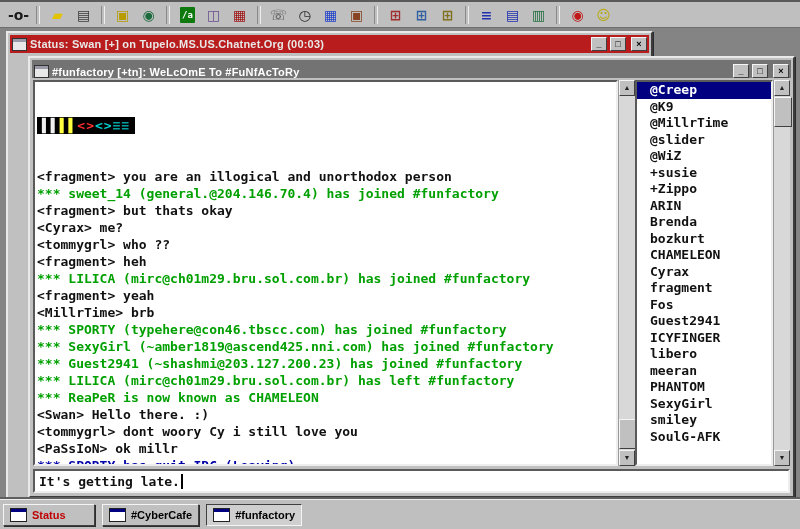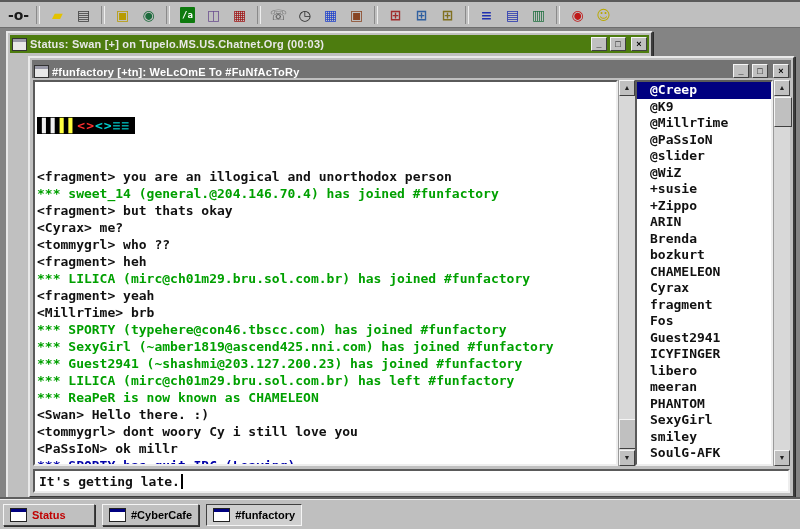--- a/index.html
+++ b/index.html
@@ -27,21 +27,21 @@
   
   .win{
     position:absolute;background:#c0c0c0;
     border:2px solid;border-color:#e9e9e9 #3c3c3c #3c3c3c #e9e9e9;
     box-shadow:1px 1px 0 #2a2a2a;
   }
   .titlebar{
     height:18px;margin:2px;display:flex;align-items:center;padding:0 2px;gap:3px;
   }
   .titlebar.active{background:#737373;color:#ffffff;align-items:flex-end;}
-  .titlebar.inactive{background:#4d7c0f;color:#e8e8e8;}
+  .titlebar.inactive{background:#b91c1c;color:#e8e8e8;}
   .title-text{
     font-size:11px;font-weight:bold;white-space:nowrap;overflow:hidden;flex:1;
     letter-spacing:.2px;
   }
   .mini-win{width:13px;height:11px;background:#e8e8e8;border:1px solid #333;position:relative;flex:none;}
   .mini-win::before{content:"";position:absolute;left:0;right:0;top:0;height:3px;background:#9a9aa8;}
   .ctl{
     width:16px;height:14px;background:#c0c0c0;flex:none;
     border:1px solid;border-color:#f5f5f5 #404040 #404040 #f5f5f5;
     font:bold 9px "Liberation Sans",sans-serif;line-height:11px;text-align:center;
@@ -214,21 +214,20 @@
     <div class="sb" style="left:585px;top:0;bottom:27px;">
       <button class="sb-btn" style="top:0;">▲</button>
       <div class="sb-thumb" style="bottom:17px;"></div>
       <button class="sb-btn" style="bottom:0;">▼</button>
     </div>
 
     <div class="nicklist">
         <div class="nick sel">@Creep</div>
         <div class="nick">@K9</div>
         <div class="nick">@MillrTime</div>
-        <div class="nick">@PaSsIoN</div>
         <div class="nick">@slider</div>
         <div class="nick">@WiZ</div>
         <div class="nick">+susie</div>
         <div class="nick">+Zippo</div>
         <div class="nick">ARIN</div>
         <div class="nick">Brenda</div>
         <div class="nick">bozkurt</div>
         <div class="nick">CHAMELEON</div>
         <div class="nick">Cyrax</div>
         <div class="nick">fragment</div>

